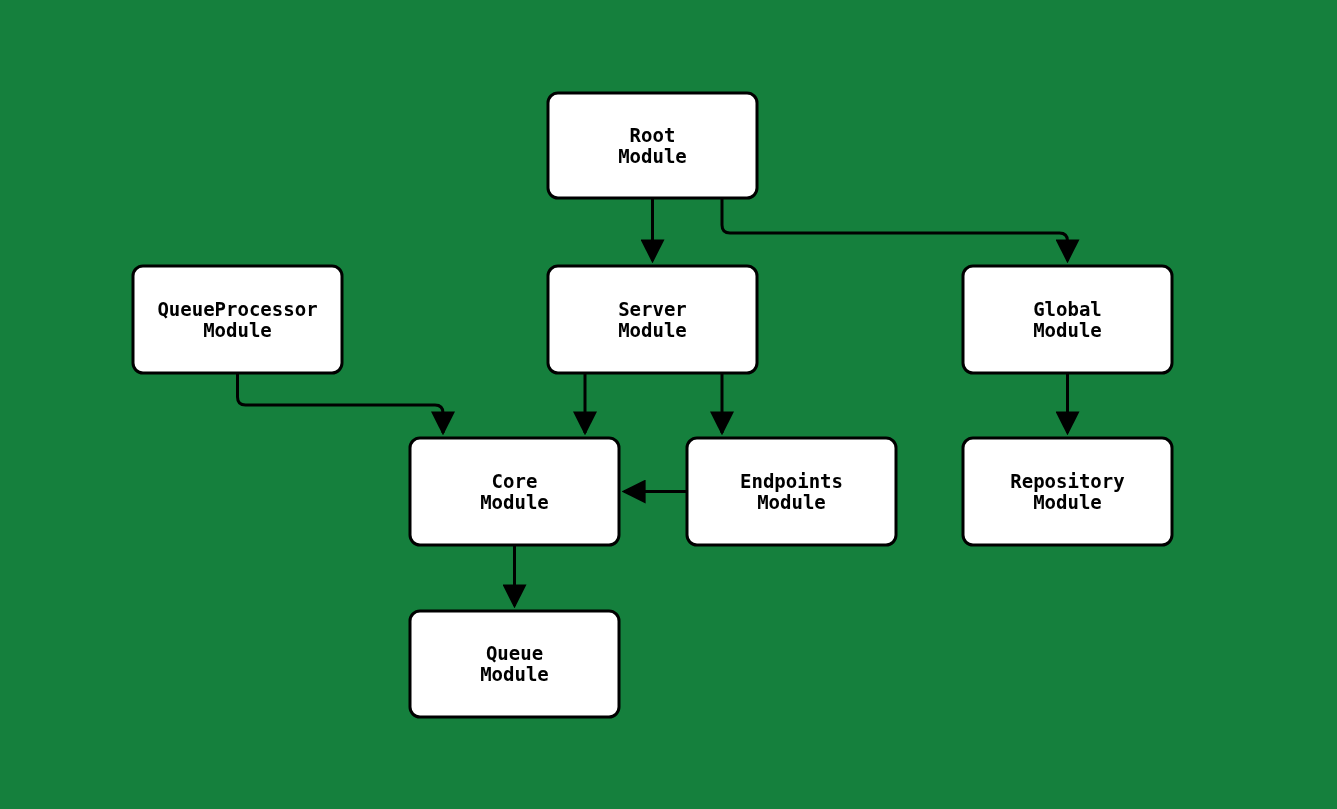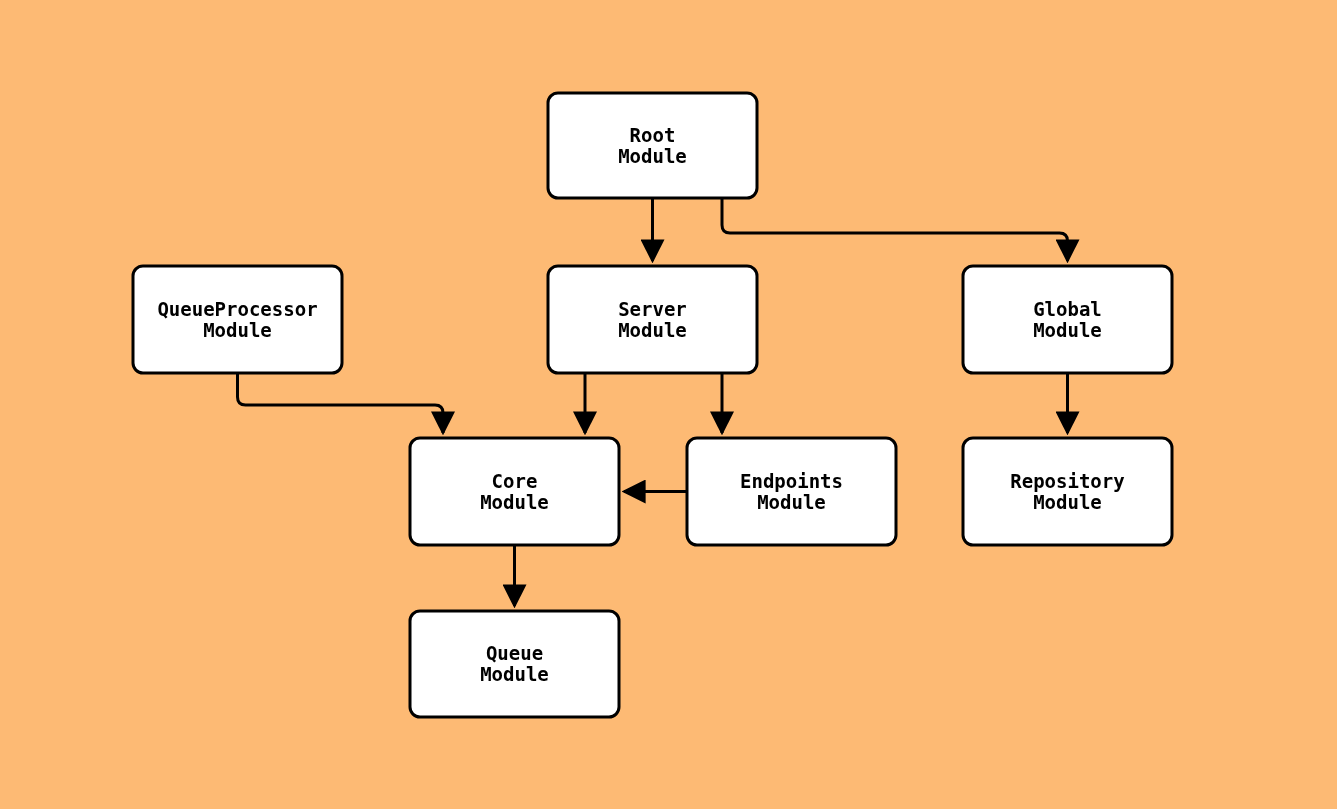--- a/index.html
+++ b/index.html
@@ -4,21 +4,21 @@
 <style>
   html, body {
     margin: 0;
     padding: 0;
     background: #ffffff;
   }
   .diagram-canvas {
     position: relative;
     width: 1337px;
     height: 809px;
-    background: #fdba74;
+    background: #15803d;
     font-family: "DejaVu Sans Mono", monospace;
   }
   svg {
     display: block;
   }
   .node-box {
     fill: #ffffff;
     stroke: #000000;
     stroke-width: 3;
   }

